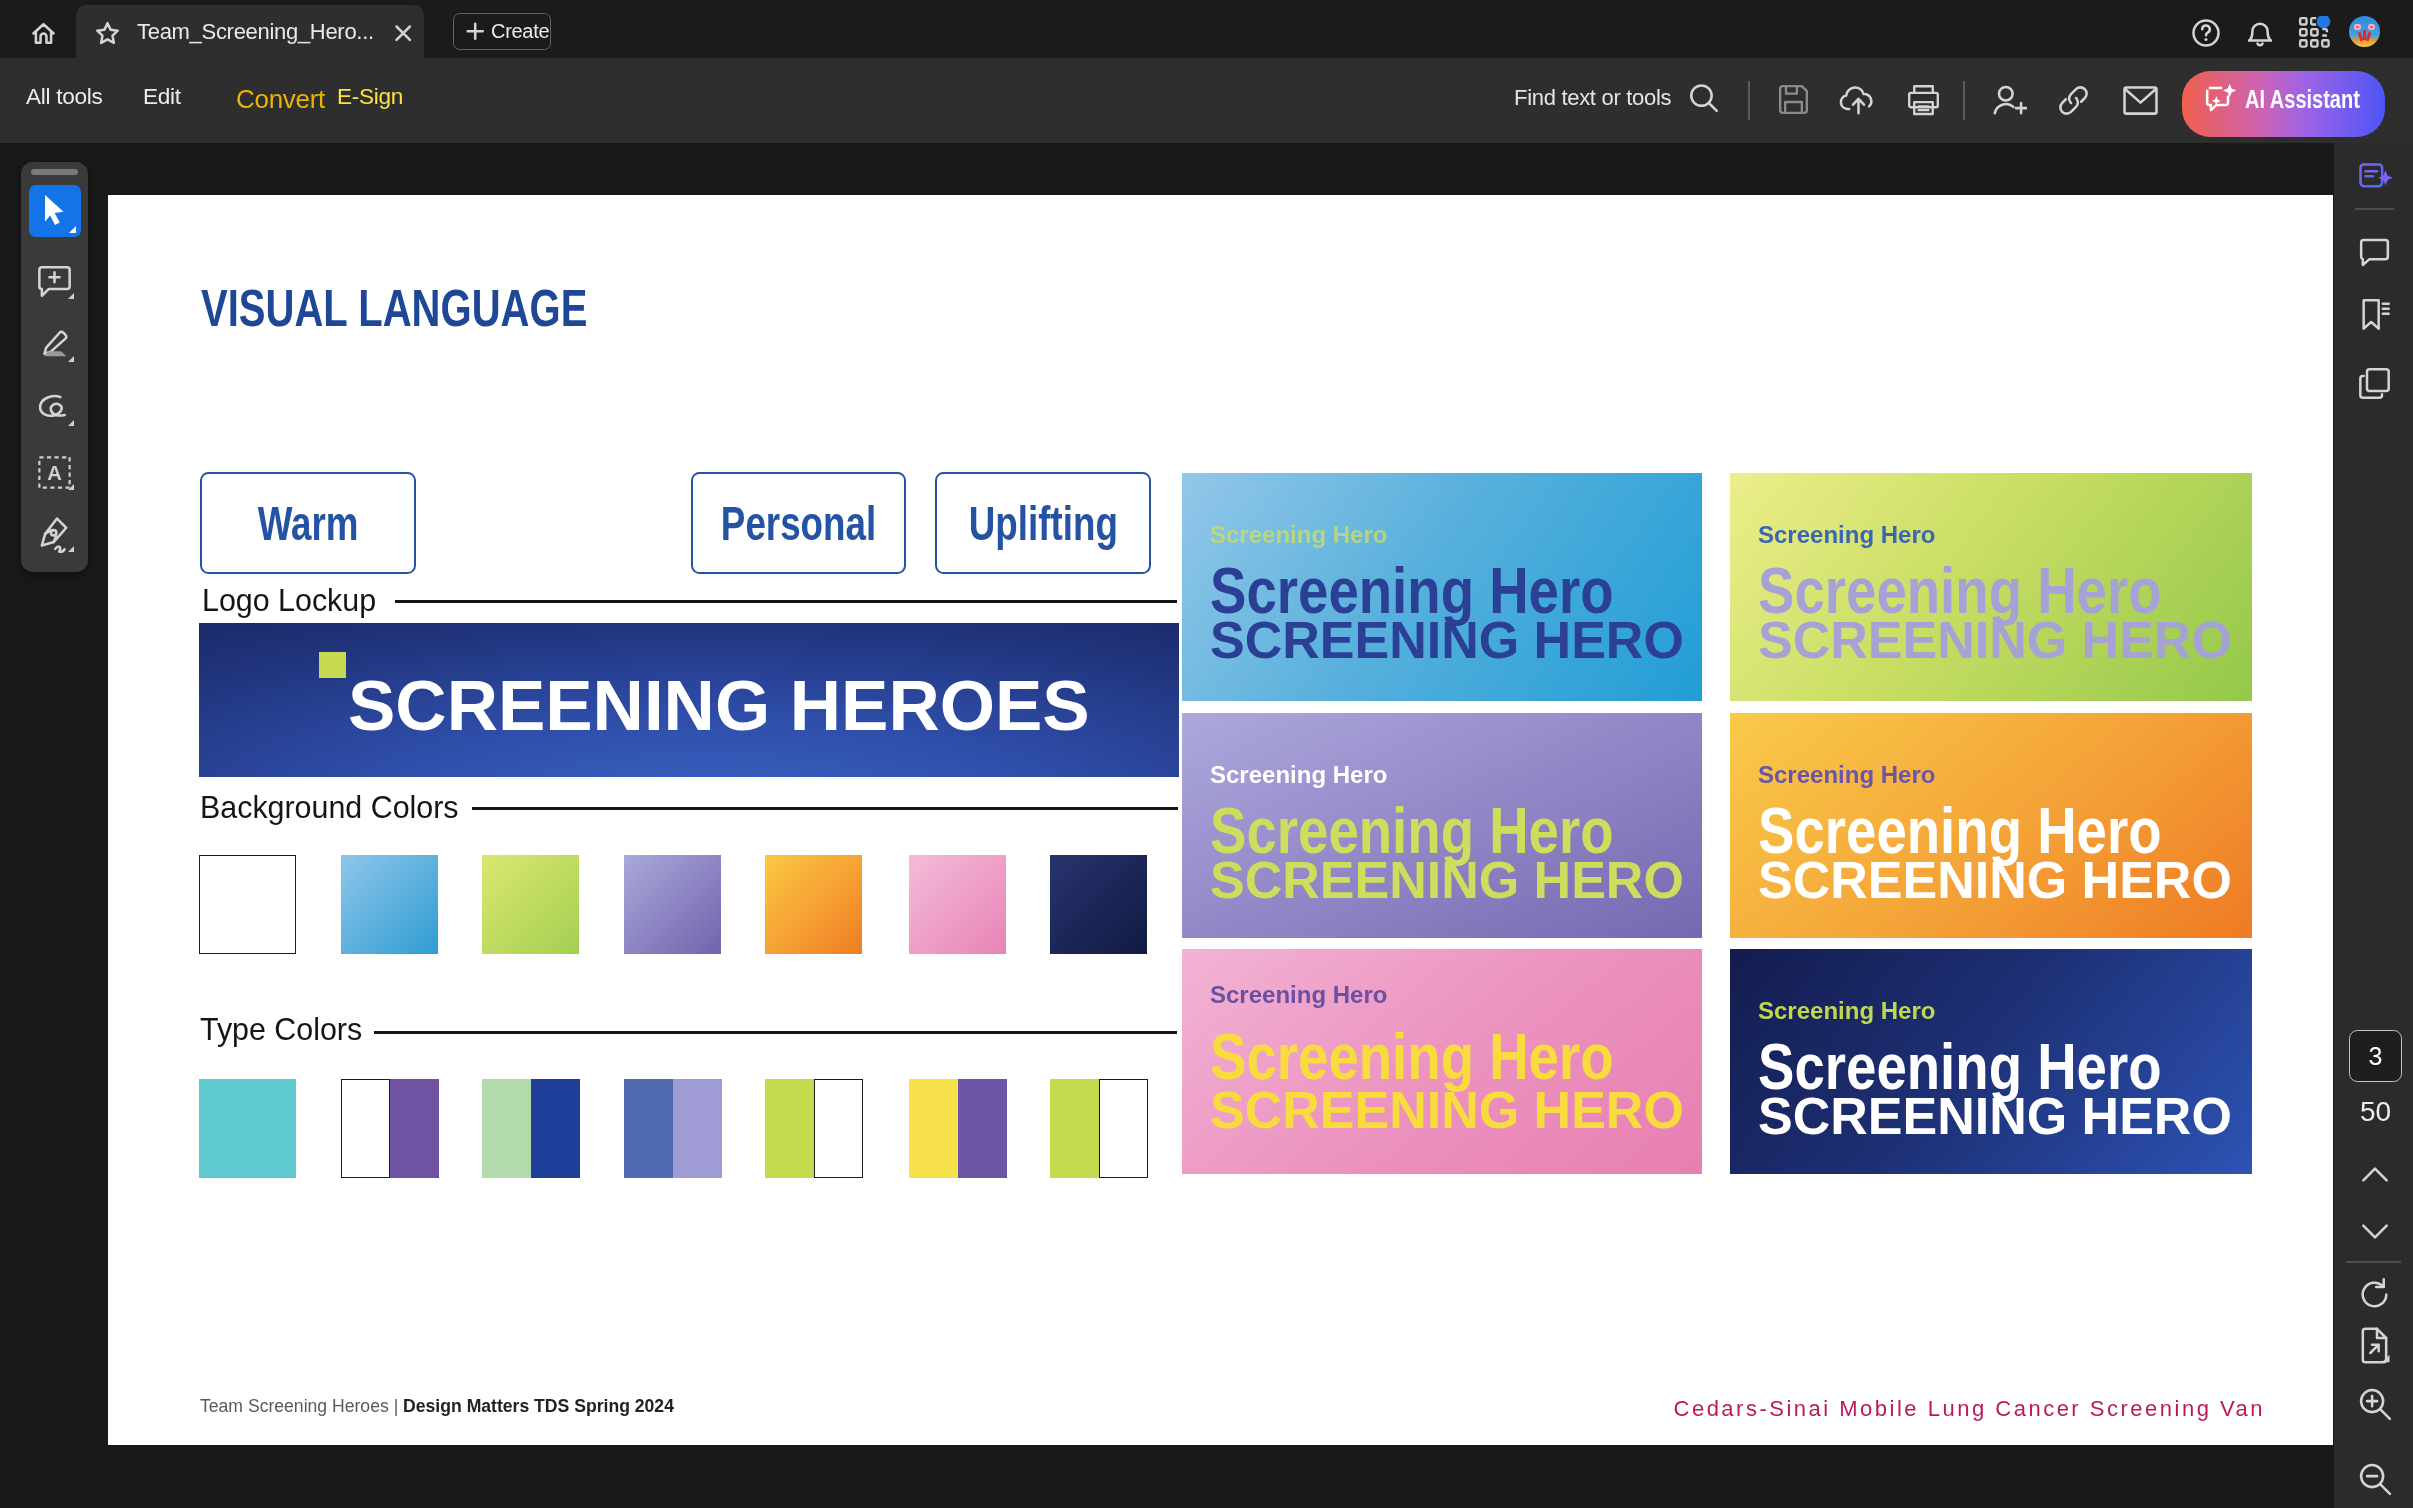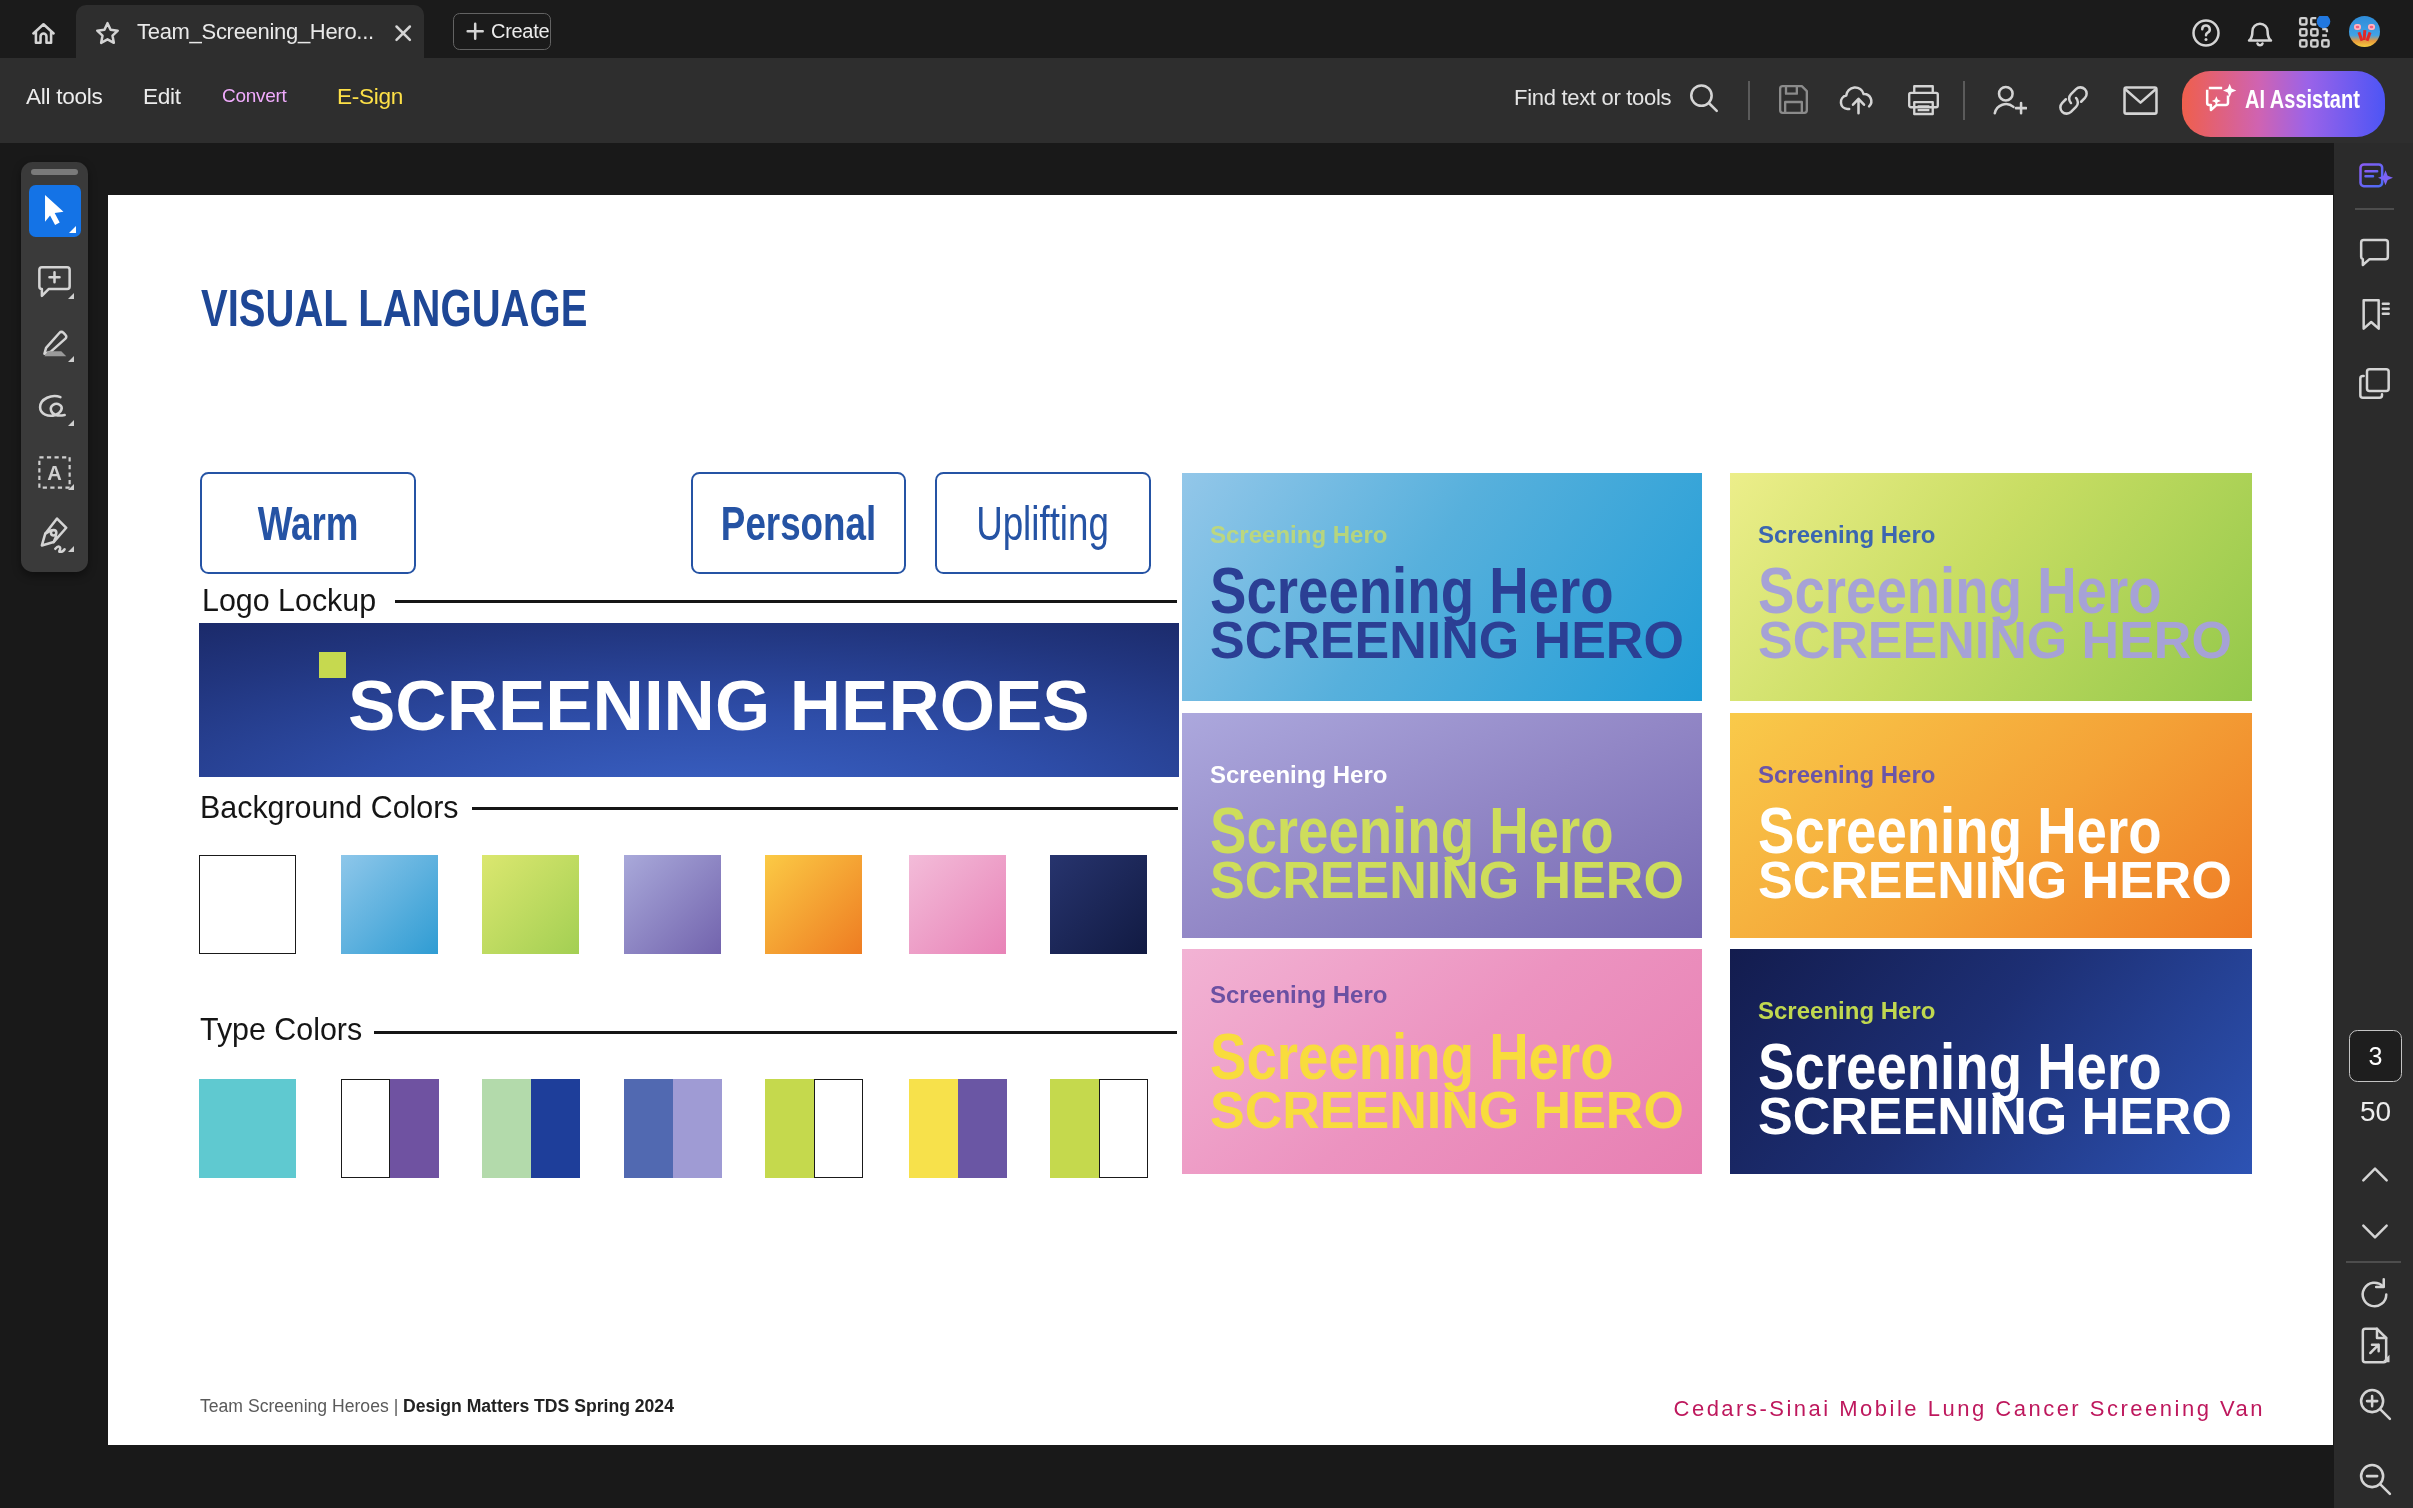--- a/index.html
+++ b/index.html
@@ -63,21 +63,21 @@
     <div class="abs" style="left:5px;top:7.5px;width:6.7px;height:6.7px;border-radius:50%;background:#ef5d7e;box-shadow:0 0 0 1.7px #f8b7c4 inset"></div>
     <div class="abs" style="left:19px;top:7.5px;width:6.7px;height:6.7px;border-radius:50%;background:#ef5d7e;box-shadow:0 0 0 1.7px #f8b7c4 inset"></div>
     <div class="abs" style="left:14.2px;top:14.2px;width:2.5px;height:10px;background:#e02828;transform:rotate(4deg)"></div>
     <div class="abs" style="left:10px;top:16px;width:2.5px;height:9.2px;background:#e02828;transform:rotate(-20deg)"></div>
     <div class="abs" style="left:18.4px;top:16px;width:2.5px;height:9.2px;background:#e02828;transform:rotate(20deg)"></div>
   </div>
 </div>
 <div class="abs" style="left:0;top:58px;width:2413px;height:85px;background:#2e2e2e">
   <div class="abs" style="left:26px;top:28px;font-size:22.6px;color:#ececec;letter-spacing:-0.3px">All tools</div>
   <div class="abs" style="left:143px;top:28px;font-size:22.6px;color:#ececec;letter-spacing:-0.3px">Edit</div>
-  <div class="abs" style="left:222px;top:28px;font-size:19px;color:#f0abfc;letter-spacing:-0.3px">Convert</div>
+  <div class="abs" style="left:236px;top:28px;font-size:26px;color:#eab308;letter-spacing:-0.3px">Convert</div>
   <div class="abs" style="left:337px;top:28px;font-size:22.6px;color:#fde047;letter-spacing:-0.3px">E-Sign</div>
   <div class="abs" style="left:1514px;top:28.5px;font-size:22px;color:#e4e4e4;letter-spacing:-0.3px">Find text or tools</div>
   <svg class="abs" style="left:1687px;top:24px" width="34" height="34" viewBox="0 0 40 40">
     <circle class="icn" cx="17" cy="16" r="12" stroke-width="3"></circle>
     <path class="icn" d="M26 25 L35 34" stroke-width="3"></path>
   </svg>
   <div class="abs" style="left:1748px;top:22.6px;width:1.7px;height:39px;background:#5b5b5b"></div>
 
   <svg class="abs" style="left:1776px;top:24px" width="35" height="35" viewBox="0 0 42 42">
     <g fill="none" stroke="#8b8b8b" stroke-width="2.8" stroke-linejoin="round">
@@ -135,21 +135,21 @@
 <div class="abs" style="left:108px;top:195px;width:2225px;height:1250px;background:#fff">
 
   <div class="abs" style="left:93px;top:87px;font-size:52px;font-weight:bold;color:#1e4796;transform:scaleX(0.77);transform-origin:0 0;white-space:nowrap">VISUAL LANGUAGE</div>
 
   <div class="abs" style="left:92px;top:277px;width:216px;height:102px;border:2.5px solid #2553a4;border-radius:8.4px;box-sizing:border-box;display:flex;align-items:center;justify-content:center;font-size:49px;font-weight:bold;color:#2553a4">
       <span style="transform:scaleX(0.75);white-space:nowrap">Warm</span>
     </div>
   <div class="abs" style="left:583px;top:277px;width:215px;height:102px;border:2.5px solid #2553a4;border-radius:8.4px;box-sizing:border-box;display:flex;align-items:center;justify-content:center;font-size:49px;font-weight:bold;color:#2553a4">
       <span style="transform:scaleX(0.75);white-space:nowrap">Personal</span>
     </div>
-  <div class="abs" style="left:827px;top:277px;width:216px;height:102px;border:2.5px solid #2553a4;border-radius:8.4px;box-sizing:border-box;display:flex;align-items:center;justify-content:center;font-size:49px;font-weight:normal;color:#2553a4">
+  <div class="abs" style="left:827px;top:277px;width:216px;height:102px;border:2.5px solid #2553a4;border-radius:8.4px;box-sizing:border-box;display:flex;align-items:center;justify-content:center;font-size:49px;font-weight:bold;color:#2553a4">
       <span style="transform:scaleX(0.75);white-space:nowrap">Uplifting</span>
     </div>
 
   <div class="abs" style="left:94px;top:389px;font-size:32px;color:#151515;transform:scaleX(0.95);transform-origin:0 0;white-space:nowrap">Logo Lockup</div>
   <div class="abs" style="left:287px;top:405px;width:782px;height:2.5px;background:#151515"></div>
 
   <div class="abs" style="left:91px;top:428px;width:980px;height:154px;background:radial-gradient(ellipse 110% 190% at 52% 125%, #3c64c8 0%, #2e4da8 35%, #21357e 65%, #141d52 100%)">
     <div class="abs" style="left:120px;top:28.5px;width:27px;height:26px;background:#c6d94f"></div>
     <div class="abs" style="left:149px;top:47px;font-size:71px;font-weight:bold;color:#fff;white-space:nowrap">SCREENING HEROES</div>
   </div>

